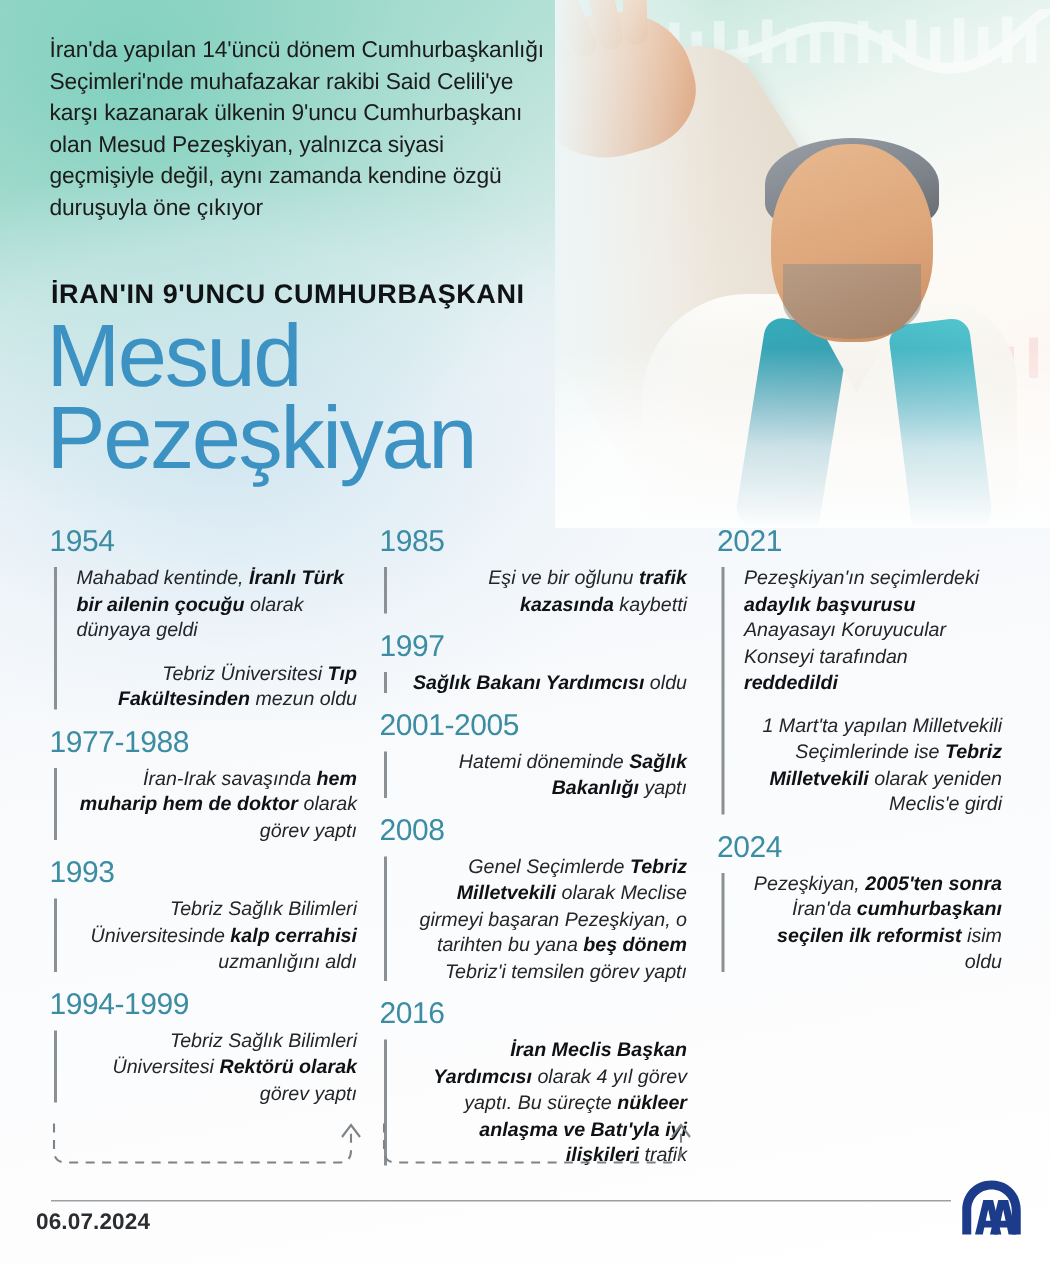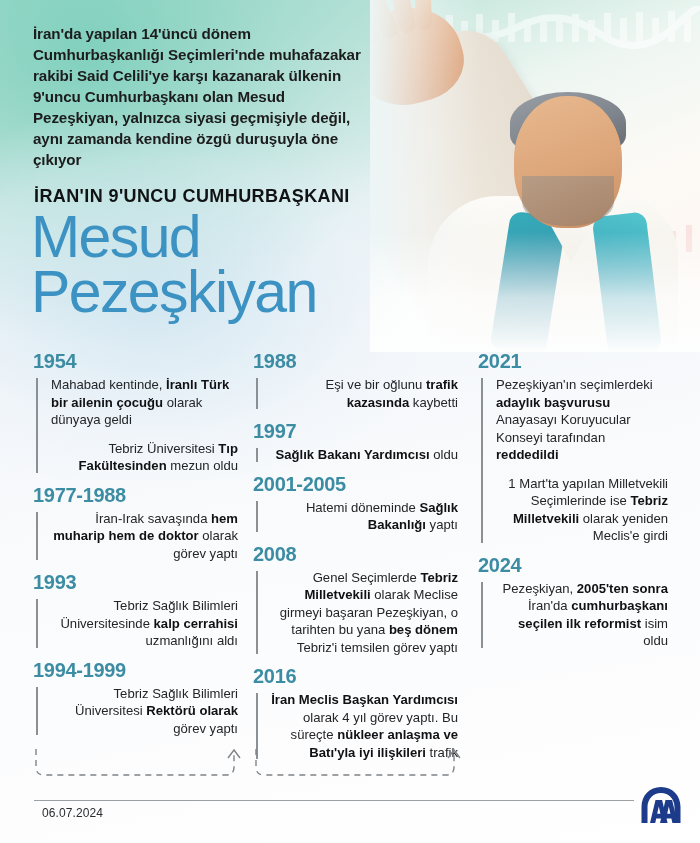--- a/index.html
+++ b/index.html
@@ -131,21 +131,21 @@
   }
   .hero-fade-left{
     position:absolute;left:0;top:0;width:110px;height:100%;
     background:linear-gradient(90deg,rgba(236,245,246,.98) 0%,rgba(240,246,248,.55) 45%,rgba(255,255,255,0) 100%);
   }
 
   
   .intro{
     position:absolute;left:33px;top:24px;width:330px;
     font-size:15.2px;line-height:1.38;
-    color:#1c1c1c;font-weight:700;
+    color:#1c1c1c;font-weight:400;
     letter-spacing:-0.1px;
   }
 
   
   .kicker{
     position:absolute;left:34px;top:186px;
     font-size:18px;font-weight:700;letter-spacing:.4px;
     color:#111214;
   }
   .bigtitle{
@@ -157,29 +157,30 @@
   .bigtitle .l2{display:block;}
 
   
   .cols{position:absolute;left:0;top:350px;width:700px;height:430px;}
   .col{position:absolute;top:0;}
   .col-1{left:33px;width:205px;}
   .col-2{left:253px;width:205px;}
   .col-3{left:478px;width:190px;}
 
   .year{
-    font-size:20px;font-weight:700;letter-spacing:-.3px;
+    font-size:20px;font-weight:400;letter-spacing:-.3px;
     color:#3c8ca3;
     margin:0 0 3px 0;
   }
   .year.second{margin-top:9px;}
   .block{
     position:relative;
     padding:0 0 0 18px;
     margin:0 0 6px 0;
+    font-style:italic;
   }
   .block::before{
     content:"";
     position:absolute;left:3px;top:2px;bottom:2px;width:1.6px;
     background:#8b9094;
   }
   .block p{
     margin:0 0 11px 0;
     font-size:13.1px;line-height:1.34;
     color:#232528;
@@ -191,22 +192,22 @@
   .connector{position:absolute;pointer-events:none;}
   .conn-1{left:30px;top:745px;width:215px;height:38px;}
   .conn-2{left:250px;top:745px;width:215px;height:38px;}
 
   
   .rule{
     position:absolute;left:34px;top:800px;width:600px;height:1px;
     background:#9aa0a4;
   }
   .date{
-    position:absolute;left:42px;top:806px;
-    font-size:12px;font-weight:400;color:#2b2d30;letter-spacing:.1px;
+    position:absolute;left:24px;top:806px;
+    font-size:15px;font-weight:700;color:#2b2d30;letter-spacing:.1px;
   }
   .aa-logo{
     position:absolute;right:16px;top:784px;width:46px;height:42px;
   }
 </style>
 </head>
 <body>
 
 <div class="poster">
 
@@ -324,21 +325,21 @@
         <div class="year second">1993</div>
         <div class="block">
           <p><span>Tebriz Sağlık Bilimleri Üniversitesinde </span><b>kalp cerrahisi</b><span> uzmanlığını aldı</span></p>
         </div>
         <div class="year second">1994-1999</div>
         <div class="block">
           <p><span>Tebriz Sağlık Bilimleri Üniversitesi </span><b>Rektörü olarak</b><span> görev yaptı</span></p>
         </div>
       </div>
     <div class="col col-2">
-        <div class="year">1988</div>
+        <div class="year">1985</div>
         <div class="block">
           <p><span>Eşi ve bir oğlunu </span><b>trafik kazasında</b><span> kaybetti</span></p>
         </div>
         <div class="year second">1997</div>
         <div class="block">
           <p><b>Sağlık Bakanı Yardımcısı</b><span> oldu</span></p>
         </div>
         <div class="year second">2001-2005</div>
         <div class="block">
           <p><span>Hatemi döneminde </span><b>Sağlık Bakanlığı</b><span> yaptı</span></p>

